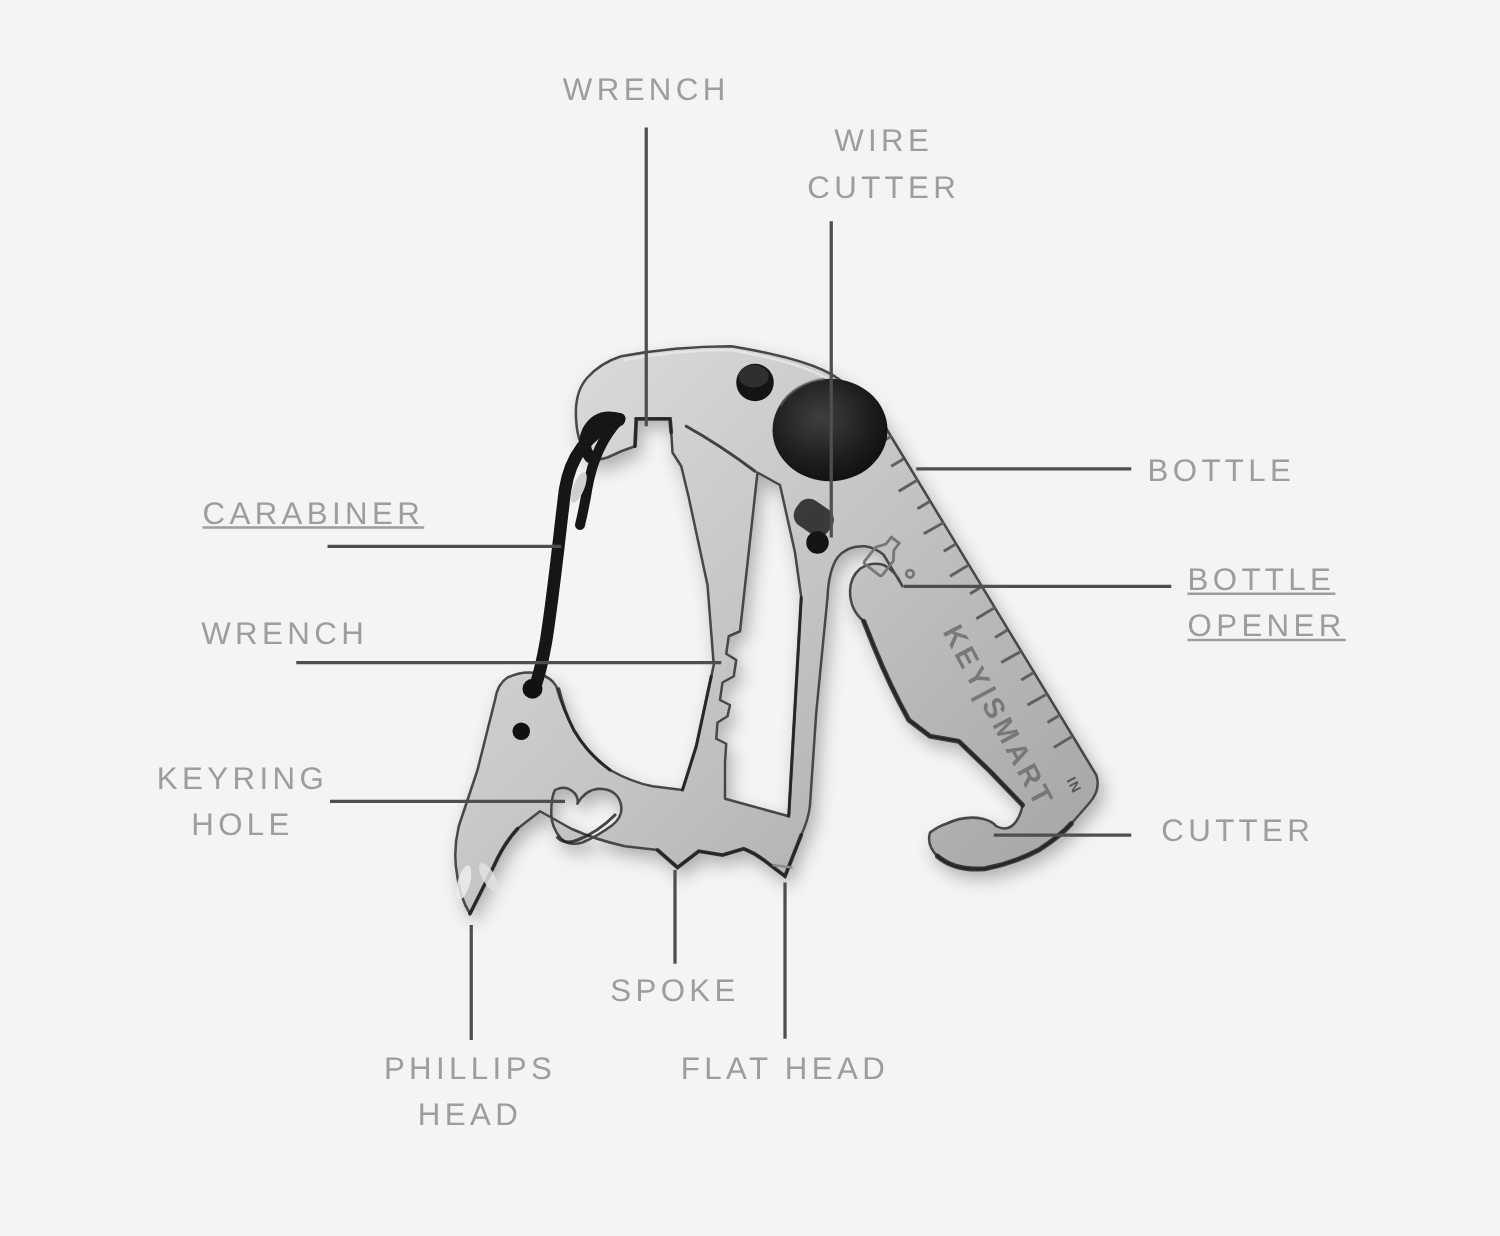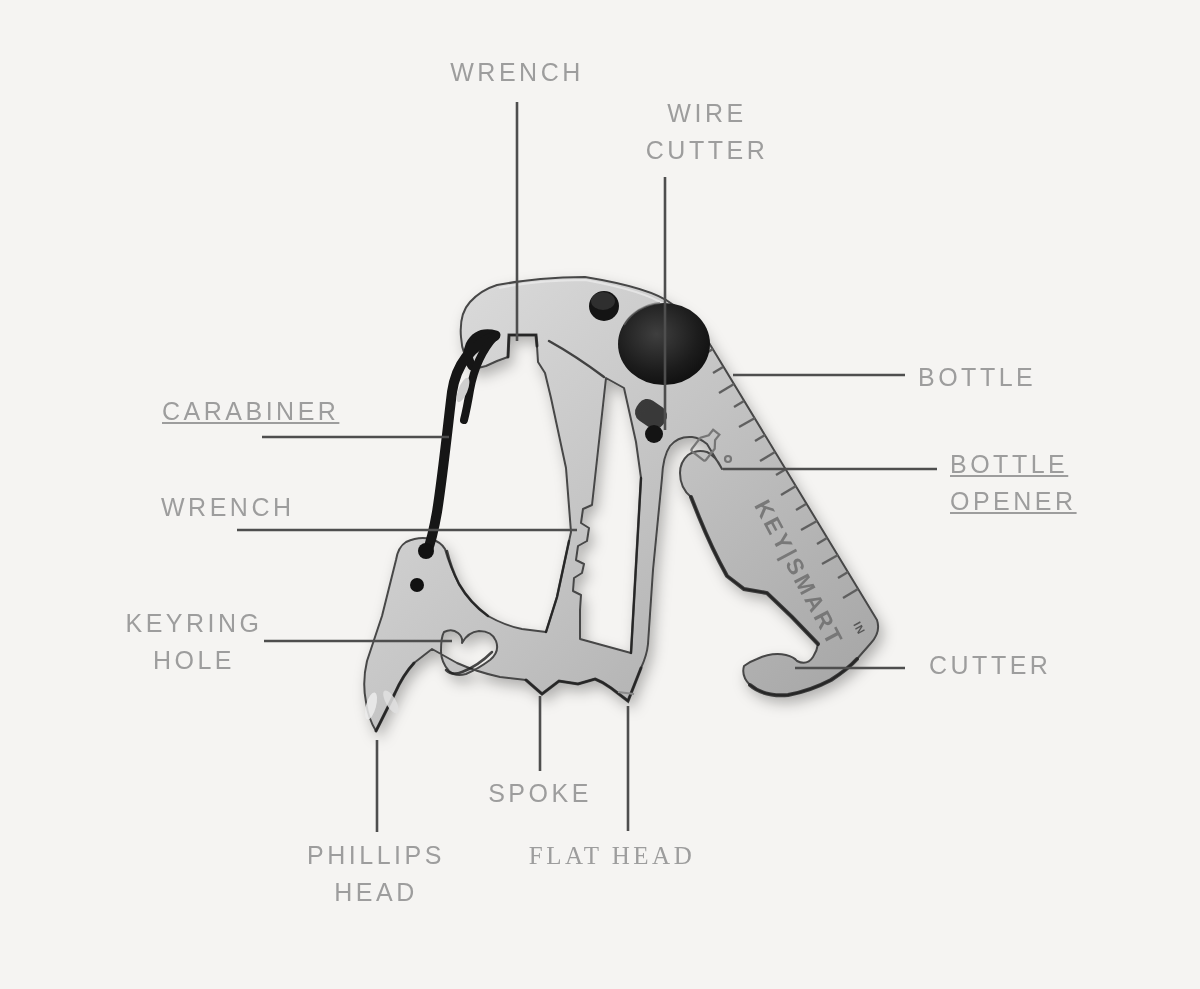--- a/index.html
+++ b/index.html
@@ -154,14 +154,14 @@
   <div class="callout-label" style="left:950px;top:446px;text-decoration:underline;">BOTTLE
 OPENER</div>
   <div class="callout-label" style="left:162px;top:393px;text-decoration:underline;">CARABINER</div>
   <div class="callout-label" style="left:161px;top:489px;">WRENCH</div>
   <div class="callout-label center" style="left:194px;top:605px;">KEYRING
 HOLE</div>
   <div class="callout-label" style="left:929px;top:647px;">CUTTER</div>
   <div class="callout-label center" style="left:540px;top:775px;">SPOKE</div>
   <div class="callout-label center" style="left:376px;top:837px;">PHILLIPS
 HEAD</div>
-  <div class="callout-label center" style="left:612px;top:837px;font-family:Liberation Serif, serif;">FLAT HEAD</div>
+  <div class="callout-label center" style="left:628px;top:837px;">FLAT HEAD</div>
 </div>
 
 </body></html>

